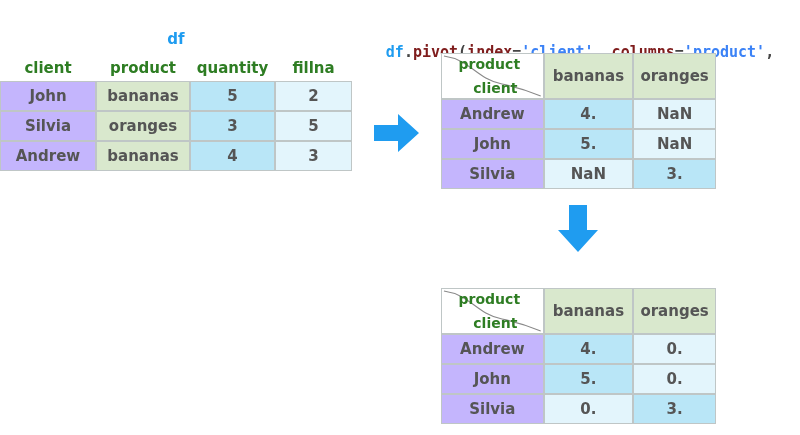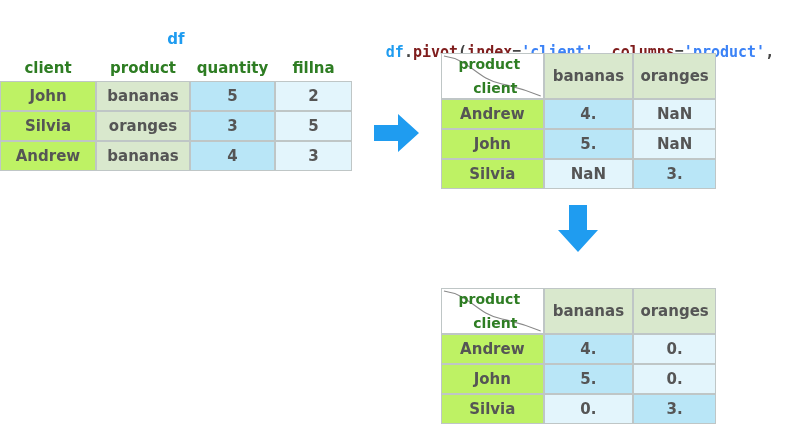--- a/index.html
+++ b/index.html
@@ -34,21 +34,21 @@
     text-align:center;vertical-align:middle;padding:0;
     border:1px solid #bfc6c6;
   }
 
   
   .hdr-row td{
     border:none;color:#2e7d23;background:transparent;
     font-size:15px;height:26px;
   }
 
-  .c-client{background:#bef264;}
+  .c-client{background:#c4b5fd;}
   .c-product{background:#d9e8cd;}
   .c-qty{background:#b9e6f7;}
   .c-price{background:#e3f5fc;}
 
   .row-h{height:30px;}
 
   
   .corner{
     position:relative;background:#ffffff;padding:0;
     height:44px;

